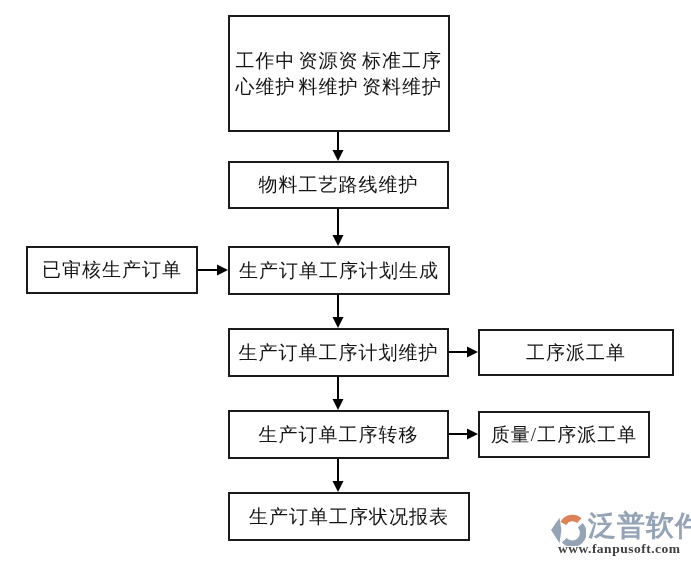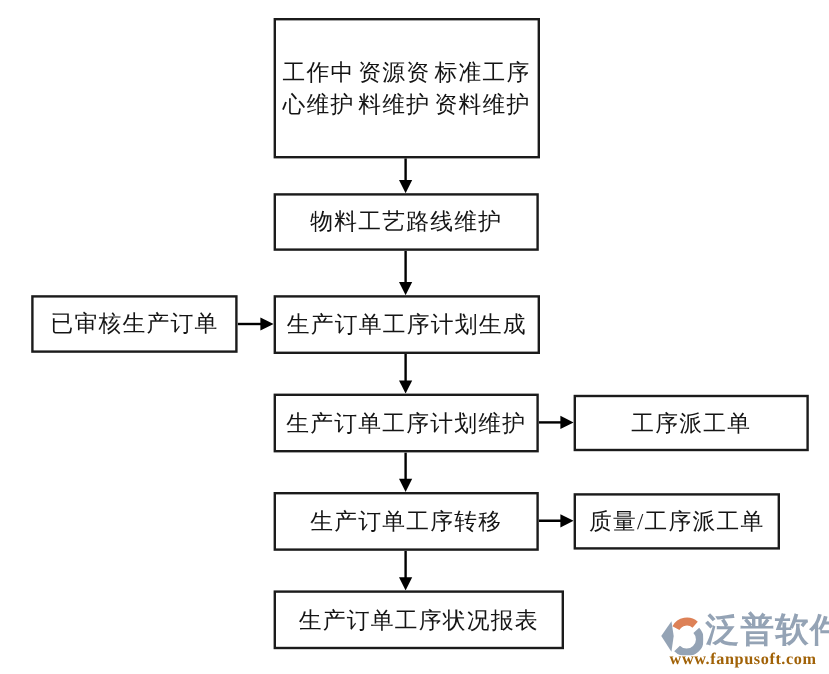--- a/index.html
+++ b/index.html
@@ -79,21 +79,21 @@
     white-space: nowrap;
     font-weight: 600;
   }
   #logo .url {
     position: absolute;
     left: 8px;
     top: 30px;
     font-size: 13.5px;
     font-weight: 700;
     letter-spacing: 0.5px;
-    color: #a16207;
+    color: #404040;
     white-space: nowrap;
   }
 </style>
 </head>
 <body>
 
 <div id="stage">
 
   <svg id="connectors" viewBox="0 0 691 562" xmlns="http://www.w3.org/2000/svg">
     <g stroke="#000000" stroke-width="2" fill="#000000">

